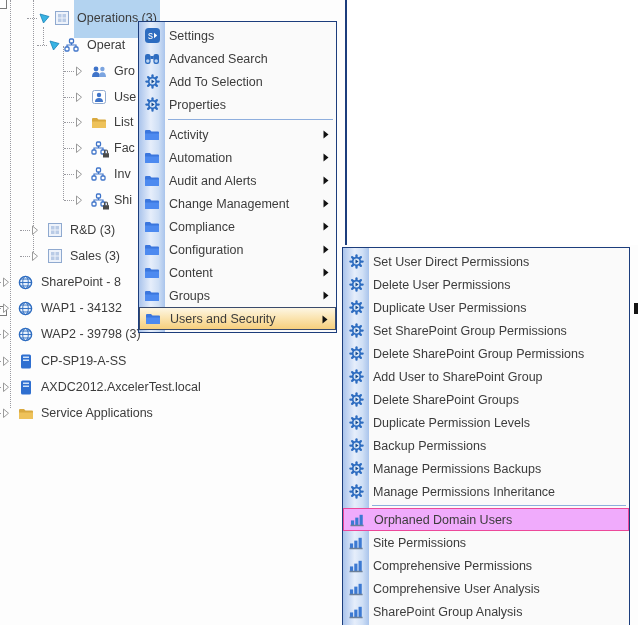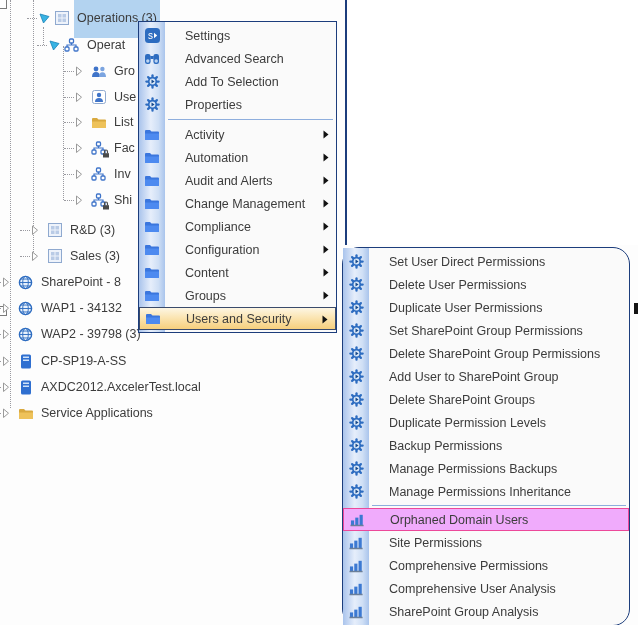--- a/index.html
+++ b/index.html
@@ -19,24 +19,24 @@
   .trow .arrow::before{content:"";position:absolute;left:-11px;top:50%;width:10px;border-top:1px dotted #9a9aa0;}
   .ticon{width:17px;height:16px;display:flex;align-items:center;justify-content:center;margin-right:4px;position:relative;flex:none;}
   .ticon .lock{position:absolute;right:-3px;bottom:-2px;}
   .tlabel{padding:13px 3px;}
   .tlabel.sel{background:#b3d3f0;}
   
   .menu{position:absolute;background:#fafafa;border:1px solid #1c3d7c;padding:2px 0;box-sizing:border-box;}
   .menu .strip{position:absolute;left:0;top:0;bottom:0;width:26px;
                background:linear-gradient(90deg,#aac4ec,#e6eefb 45%,#cfdff5 75%,#a9c4ec);}
   .main-menu{left:138px;top:21px;width:199px;z-index:5;}
-  .sub-menu{left:342px;top:247px;width:288px;z-index:6;border-radius:17px;}
+  .sub-menu{left:342px;top:247px;width:288px;z-index:6;}
   .mitem{position:relative;height:23px;display:flex;align-items:center;font-size:12.5px;box-sizing:border-box;}
   .micon{position:absolute;left:5px;width:16px;height:16px;display:flex;align-items:center;justify-content:center;}
-  .mlabel{margin-left:46px;white-space:nowrap;}
+  .mlabel{margin-left:30px;white-space:nowrap;}
   .marrow{position:absolute;right:7px;top:7px;display:flex;}
   .msep{border-top:1px solid #8eaedd;margin:3px 3px 3px 29px;}
   .mitem.hl-orange{background:linear-gradient(#fdf6e4,#fbe5b3 45%,#f6cf7d);border:1px solid #3a4a6b;}
   .mitem.hl-blue{background:#f0abfc;border:1px solid #ec4899;}
   svg{display:block;}
 </style>
 </head>
 <body>
 
 <div class="stage">

